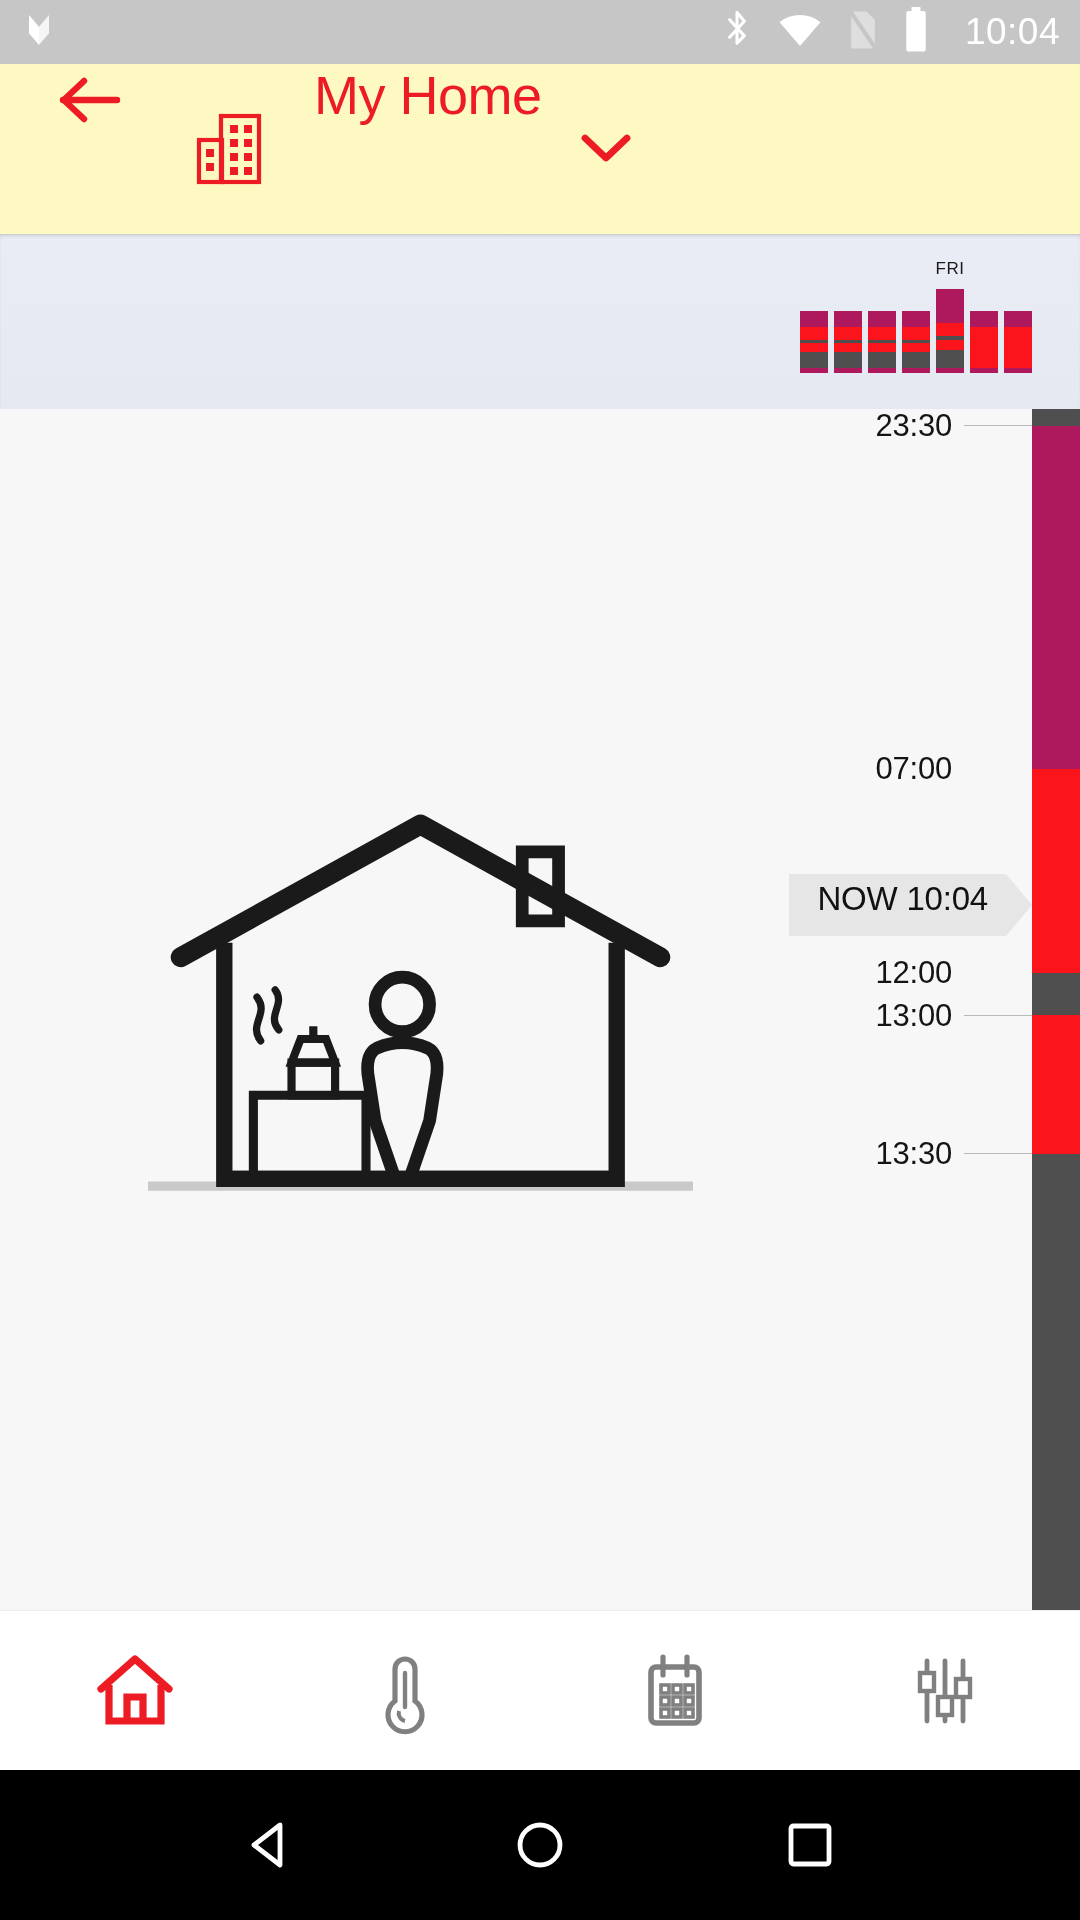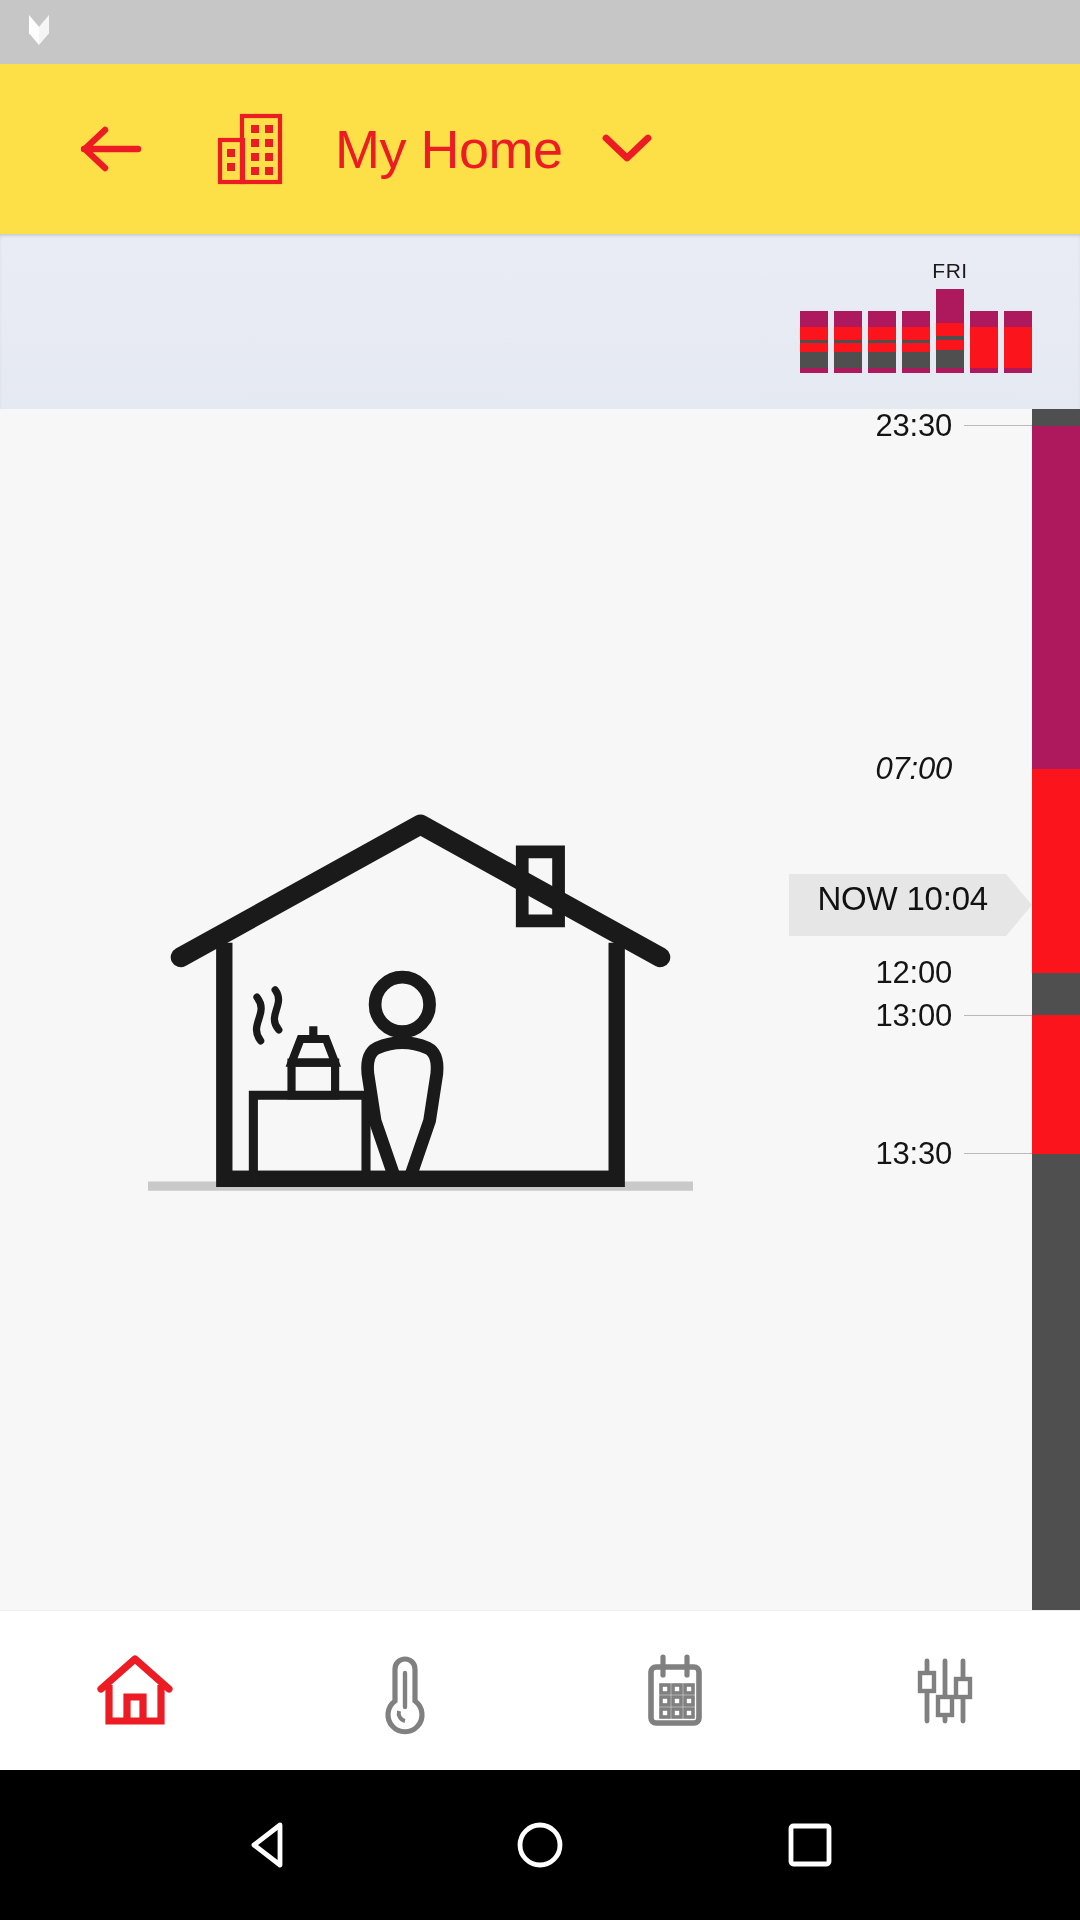--- a/index.html
+++ b/index.html
@@ -15,22 +15,22 @@
   .statusbar {
     height:64px; background:#c6c6c6; flex:0 0 64px;
     display:flex; align-items:center; padding:0 20px 0 24px; gap:0;
   }
   .sb-left { display:flex; align-items:center; gap:10px; }
   .sb-right { margin-left:auto; display:flex; align-items:center; gap:22px; }
   .sb-clock { color:#fff; font-size:37px; letter-spacing:.5px; margin-left:14px; }
 
   
   .header {
-    flex:0 0 170px; background:#fde047;
-    display:flex; align-items:center; padding-left:75px; gap:0;
+    flex:0 0 170px; background:#fef9c3;
+    display:flex; padding-left:54px; gap:0;
   }
   .back-arrow { width:72px; height:72px; display:flex; align-items:center; justify-content:center; }
   .home-icon-wrap { margin-left:70px; display:flex; align-items:center; }
   .title {
     color:#ed1c24; font-size:54px; font-weight:400;
     margin-left:52px; letter-spacing:-.5px; white-space:nowrap;
   }
   .chevron { margin-left:38px; display:flex; align-items:center; }
 
   
@@ -48,21 +48,21 @@
   
   .weekchart {
     position:absolute; right:48px; top:0; height:100%;
     display:flex; align-items:flex-end; justify-content:flex-end;
     padding-bottom:36px;
   }
   .wc-inner { display:flex; align-items:flex-end; gap:6px; position:relative; }
   .day-col { position:relative; display:flex; flex-direction:column; justify-content:flex-end; }
   .day-label {
     position:absolute; top:-30px; left:50%; transform:translateX(-50%);
-    font-size:21px; color:#1a1a1a; letter-spacing:.5px; white-space:nowrap;
+    font-size:17px; color:#1a1a1a; letter-spacing:.5px; white-space:nowrap;
   }
   .day-bar { width:28px; display:flex; flex-direction:column; }
   .seg { width:100%; }
 
   
   .main { flex:1 1 auto; background:#f7f7f7; position:relative; overflow:hidden; }
 
   .house-illu {
     position:absolute; left:0; right:0; top:0; bottom:0;
     display:flex; align-items:center; justify-content:center;
@@ -121,20 +121,45 @@
 <div class="screen">
 
   <div class="statusbar">
     <div class="sb-left">
       <span>
         <svg width="40" height="40" viewBox="0 0 24 24">
           <path d="M3 3 L3 14 L9 21 L9 10 Z" fill="#ffffff"></path>
           <path d="M9 10 L9 21 L15 14 L15 3 Z" fill="#ffffff" opacity=".82"></path>
         </svg>
       </span>
+    </div>
+    <div class="sb-right">
+      <span>
+        <svg width="36" height="44" viewBox="0 0 24 30">
+          <path d="M7 8 L17 19 L12 24 L12 3 L17 9 L7 20" stroke="#ffffff" stroke-width="2.1" fill="none" stroke-linejoin="round" stroke-linecap="round"></path>
+        </svg>
+      </span>
+      <span>
+        <svg width="46" height="36" viewBox="0 0 24 19">
+          <path d="M12 18 L1.2 5.4 A17 17 0 0 1 22.8 5.4 Z" fill="#ffffff"></path>
+        </svg>
+      </span>
+      <span>
+        <svg width="36" height="44" viewBox="0 0 20 26">
+          <path d="M3 2 h9 l5 5 v17 h-14 z" fill="#ffffff" opacity=".42"></path>
+          <line x1="2.5" y1="2" x2="17.5" y2="24" stroke="#c6c6c6" stroke-width="2.4"></line>
+        </svg>
+      </span>
+      <span>
+        <svg width="26" height="46" viewBox="0 0 14 26">
+          <rect x="4.5" y="0" width="5" height="2.4" fill="#ffffff"></rect>
+          <rect x="1.5" y="2.2" width="11" height="23" rx="1.2" fill="#ffffff"></rect>
+        </svg>
+      </span>
+      <span class="sb-clock">10:04</span>
     </div>
   </div>
 
   <div class="header">
     <div class="back-arrow">
       <svg width="62" height="50" viewBox="0 0 31 25">
         <path d="M2 12.5 H29" stroke="#ed1c24" stroke-width="3.2" stroke-linecap="round"></path>
         <path d="M12.5 3 L2.4 12.5 L12.5 22" stroke="#ed1c24" stroke-width="3.2" fill="none" stroke-linecap="round" stroke-linejoin="round"></path>
       </svg>
     </div>
@@ -274,21 +299,21 @@
         <div class="tl-seg" style="background: rgb(79, 79, 79); height: 3.5%;"></div>
         <div class="tl-seg" style="background: rgb(251, 20, 28); height: 11.5%;"></div>
         <div class="tl-seg" style="background: rgb(79, 79, 79); height: 38%;"></div>
       </div>
 
     <div class="tl-labels" id="timeline-labels">
         <div class="tl-label" style="top: 1.4%;">
           <span class="txt">23:30</span>
           <span class="tick"></span>
         </div>
-        <div class="tl-label notick" style="top: 30%; font-style: italic;">
+        <div class="tl-label notick" style="top: 30%;">
           <span class="txt">07:00</span>
           <span class="tick"></span>
         </div>
         <div class="tl-label notick" style="top: 47%;">
           <span class="txt">12:00</span>
           <span class="tick"></span>
         </div>
         <div class="tl-label" style="top: 50.5%;">
           <span class="txt">13:00</span>
           <span class="tick"></span>

